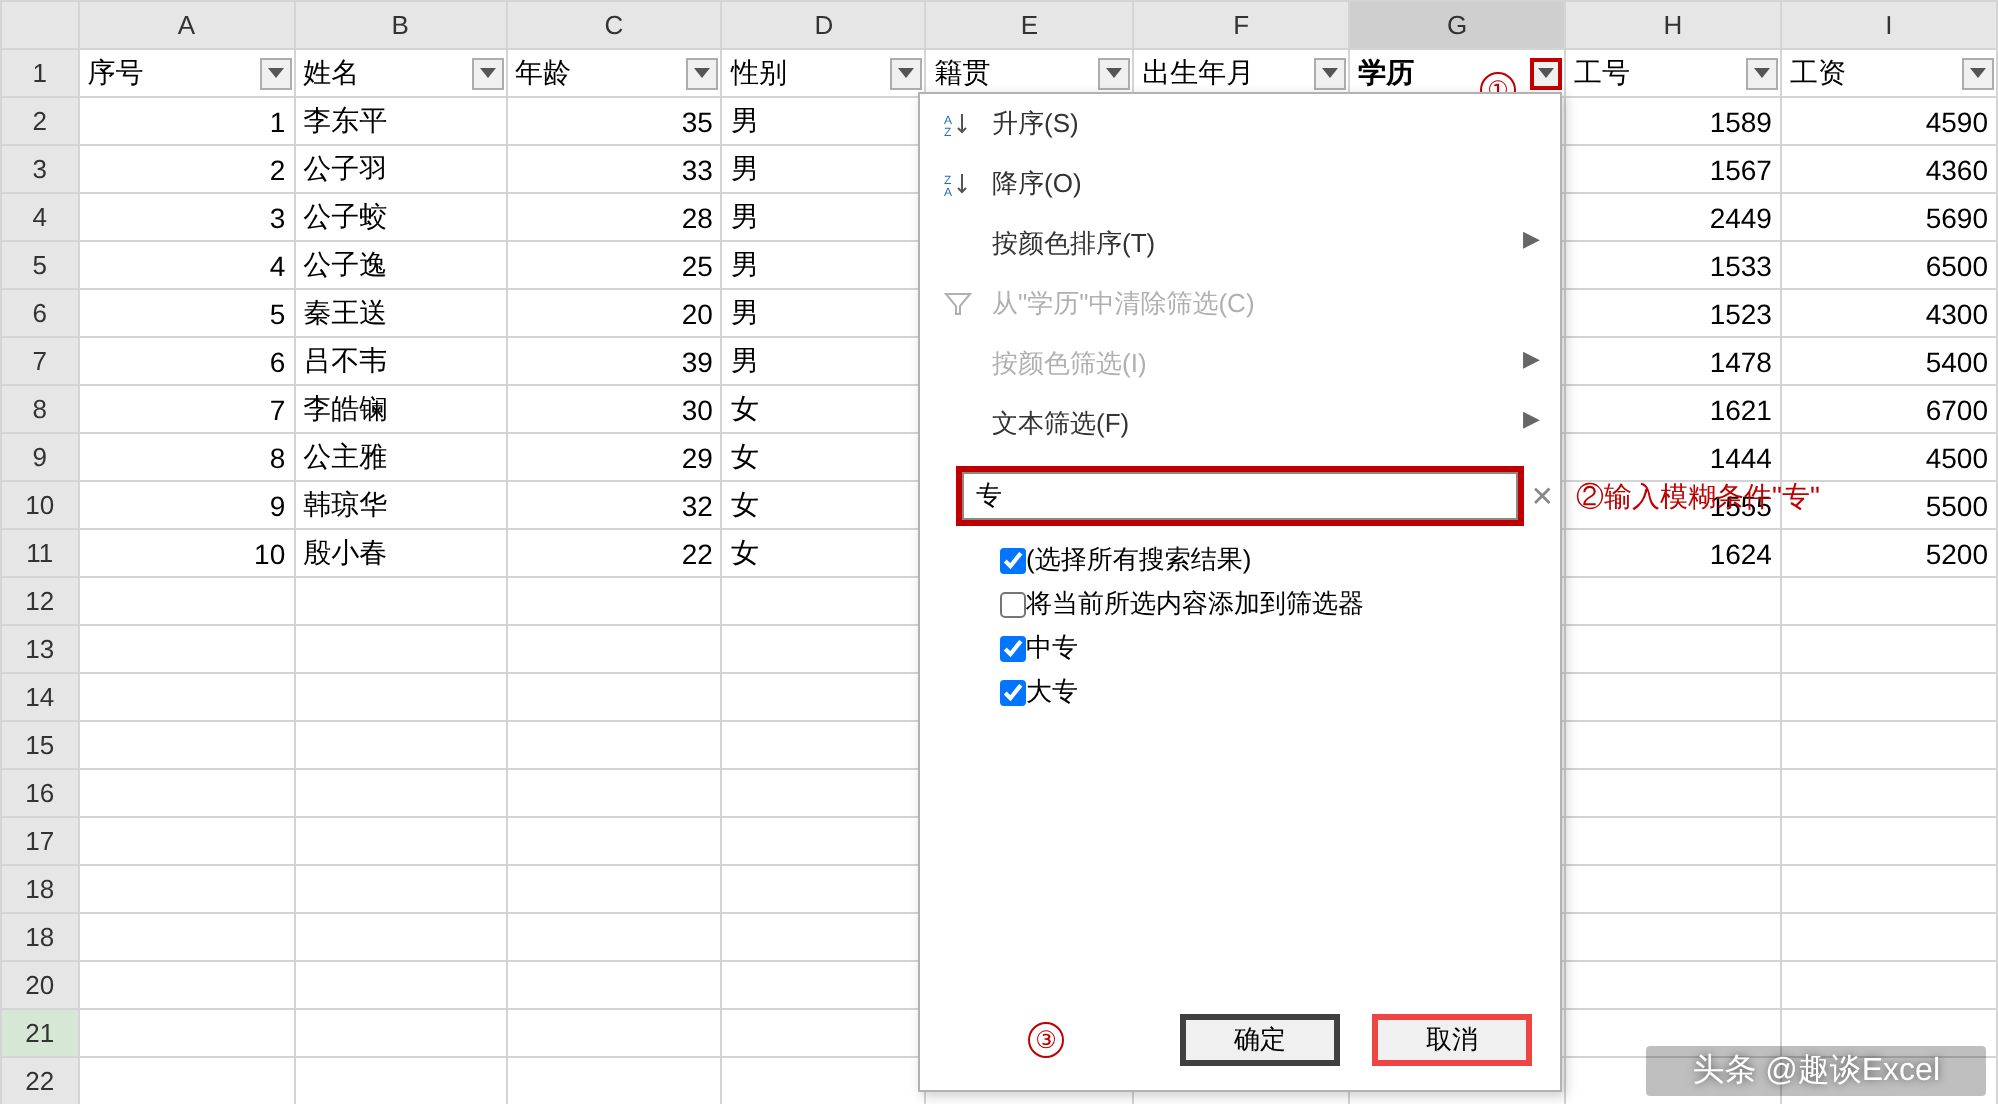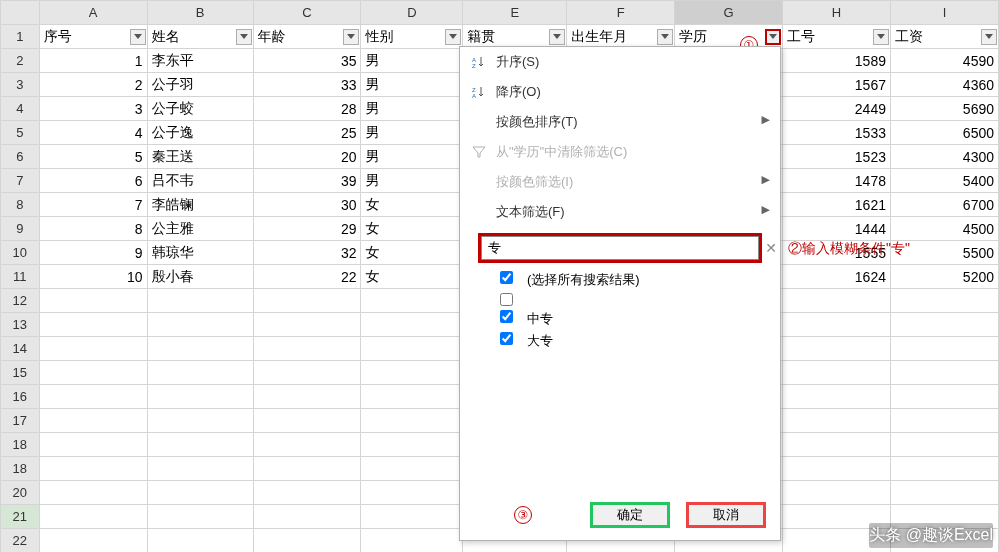--- a/index.html
+++ b/index.html
@@ -58,21 +58,21 @@
   width: 16px;
   height: 16px;
   background: #f0f0f0;
   border: 1px solid #adadad;
   display: flex;
   align-items: center;
   justify-content: center;
 }
 .filter-btn svg { width: 8px; height: 5px; }
 .filter-btn.active { border: 2px solid #c00000; background: #f0f0f0; }
-.col-G-header { position: relative; }
+.col-G-header { position: relative; font-weight: bold; }
 .col-G-header .filter-btn { right: 1px; }
 .dropdown {
   position: absolute;
   left: 459px;
   top: 46px;
   width: 322px;
   background: #fff;
   border: 1px solid #b2b2b2;
   box-shadow: 2px 2px 6px rgba(0,0,0,0.2);
   z-index: 10;
@@ -121,41 +121,42 @@
   top: 50%;
   transform: translateY(-50%);
   color: #888;
   font-size: 14px;
 }
 .checklist {
   margin: 6px 18px 12px 40px;
 }
 .check-item {
   display: flex;
+  align-items: center;
   padding: 2px 0;
-  gap: 14px;
+  gap: 0;
 }
 .check-item input { width: 13px; height: 13px; }
 .btn-row {
   display: flex;
   justify-content: flex-end;
   gap: 16px;
   padding: 8px 14px 12px;
   align-items: center;
 }
 .btn {
   width: 80px;
   height: 26px;
   background: #f0f0f0;
   border: 3px solid #ef4444;
   font-size: 13px;
   font-family: inherit;
   cursor: pointer;
 }
-.btn.primary { border: 3px solid #22c55e; }
+.btn.primary { border: 3px solid #404040; }
 .ann {
   color: #c00000;
   font-size: 14px;
   position: absolute;
 }
 .ann.circle {
   border: 1px solid #c00000;
   border-radius: 50%;
   width: 18px;
   height: 18px;
@@ -165,21 +166,21 @@
   font-size: 12px;
 }
 .watermark {
   position: absolute;
   bottom: 4px;
   right: 6px;
   color: #fff;
   font-size: 16px;
   text-shadow: 0 0 4px rgba(0,0,0,0.6);
   background: rgba(0,0,0,0.25);
-  padding: 2px 0;
+  padding: 2px 23px;
   border-radius: 2px;
 }
 </style>
 </head>
 <body>
 
 <div class="grid">
 
   <div class="row">
     <div class="cell corner"></div>
@@ -546,20 +547,21 @@
     <span class="clear">✕</span>
   </div>
 
   <div class="checklist">
     <div class="check-item">
       <input type="checkbox" checked="" style="">
       <span>(选择所有搜索结果)</span>
     </div>
     <div class="check-item">
       <input type="checkbox" style="">
+      <span>将当前所选内容添加到筛选器</span>
     </div>
     <div class="check-item">
       <input type="checkbox" checked="" style="">
       <span>中专</span>
     </div>
     <div class="check-item">
       <input type="checkbox" checked="" style="">
       <span>大专</span>
     </div>
   </div>

